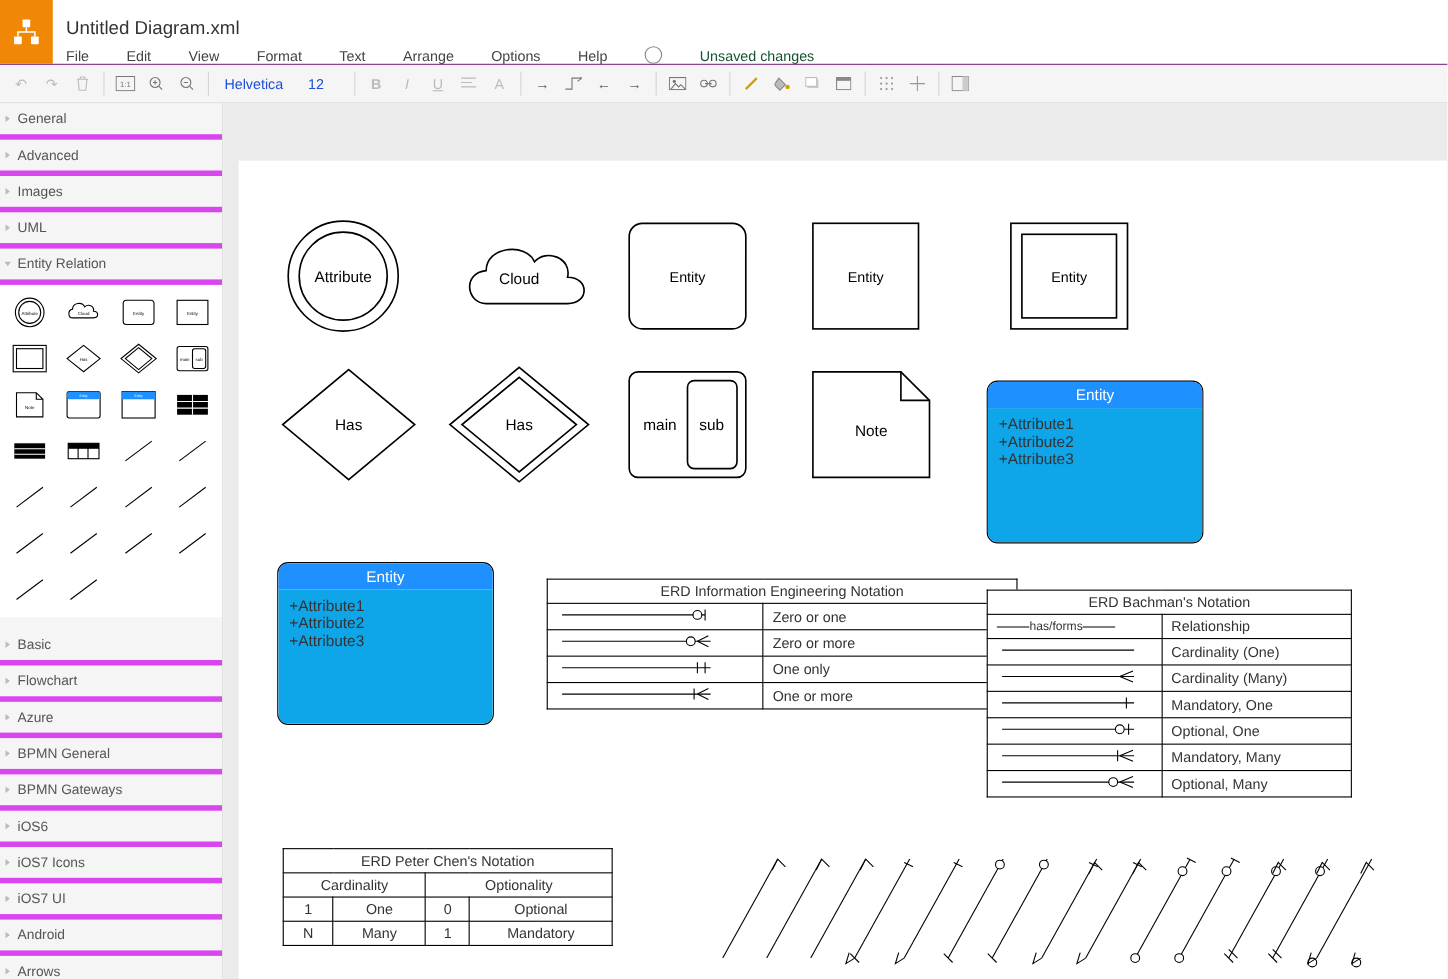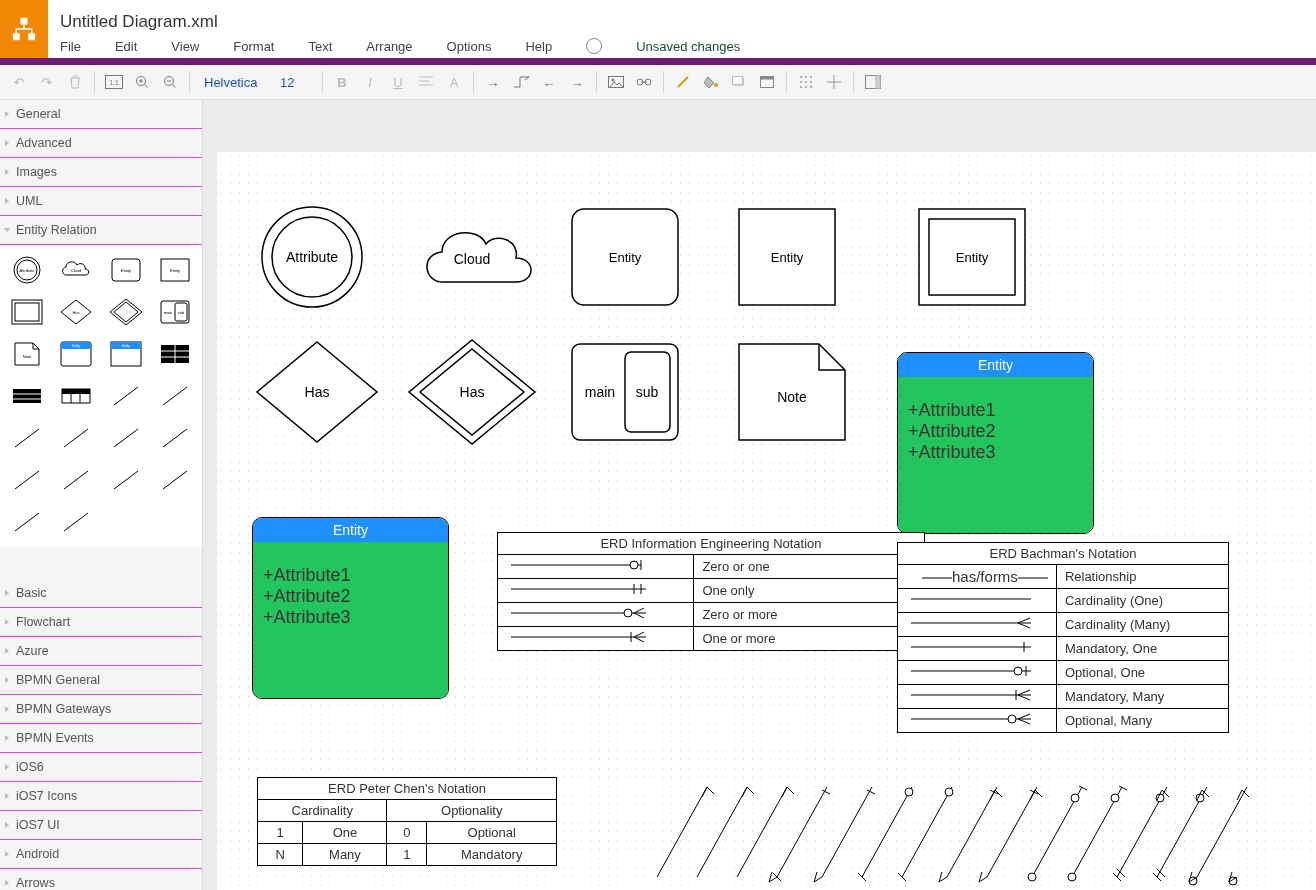--- a/index.html
+++ b/index.html
@@ -1,43 +1,43 @@
 <!DOCTYPE html>
 <html><head>
 <meta charset="utf-8">
 <style>
 html,body{margin:0;padding:0;font-family:Helvetica,Arial,sans-serif;font-size:13px;color:#333;background:#fff;height:100%;overflow:hidden}
-.top-bar{height:58px;display:flex;align-items:center;border-bottom:7px solid #701a75}
+.top-bar{height:58px;display:flex;align-items:flex-end;border-bottom:1px solid #701a75}
 .logo{width:48px;height:58px;background:#f08705;display:flex;align-items:center;justify-content:center}
 .logo svg{width:28px;height:28px}
 .top-texts{flex:1;display:flex;flex-direction:column;padding-left:12px}
 .doc-title{font-size:17px;color:#333;padding-top:8px}
 .menu-row{display:flex;gap:34px;align-items:center;padding-top:6px;font-size:13px;color:#444}
 .menu-item{cursor:pointer}
 .unsaved{color:#14532d}
 .globe{width:14px;height:14px;border:1px solid #888;border-radius:50%;position:relative;display:inline-block}
 .toolbar{height:34px;background:#f5f5f5;border-bottom:1px solid #dcdcdc;display:flex;align-items:center;padding:0 6px;gap:2px}
 .tb-btn{width:26px;height:24px;display:flex;align-items:center;justify-content:center;color:#666;cursor:pointer;font-size:13px}
 .tb-btn.disabled{color:#bbb}
 .tb-sep{width:1px;height:22px;background:#d5d5d5;margin:0 4px}
 .tb-text{color:#1d4ed8;padding:0 8px;min-width:58px}
 .main{display:flex;height:calc(100% - 92px)}
 .sidebar{width:202px;background:#f5f5f5;border-right:1px solid #dcdcdc;display:flex;flex-direction:column;overflow:hidden}
-.palette-section{padding:7px 10px 7px 16px;font-size:12.5px;color:#555;cursor:pointer;position:relative;border-bottom:1px solid #d946ef}
+.palette-section{padding:7px 10px 7px 16px;font-size:12.5px;color:#555;cursor:pointer;position:relative;border-bottom:5px solid #d946ef}
 .palette-section::before{content:"";position:absolute;left:5px;top:11px;border-left:4px solid #bbb;border-top:3px solid transparent;border-bottom:3px solid transparent}
 .palette-section.open::before{border-left:3px solid transparent;border-right:3px solid transparent;border-top:4px solid #bbb;top:12px;left:4px}
 .shape-grid{background:#fff;padding:6px 4px;display:grid;grid-template-columns:repeat(4,1fr);gap:4px}
 .shape-cell{height:38px;display:flex;align-items:center;justify-content:center;cursor:pointer}
 .shape-cell svg{max-width:36px;max-height:34px}
 .flex-spacer{flex:1}
 .canvas-wrap{flex:1;background:#ebebeb;position:relative;overflow:hidden}
 .canvas{position:absolute;left:14px;top:52px;right:0;bottom:0;background:#fff;background-image:radial-gradient(#ccc 0.5px,transparent 0.5px);background-size:9px 9px}
 .shp{position:absolute}
 .entity-title{background:#1e90ff;color:#fff;text-align:center;padding:4px 0;font-size:14px}
-.entity-body{background:#22c55e;padding:23px 10px;font-size:18px}
+.entity-body{background:#0ea5e9;padding:6px 10px;font-size:14px}
 .tbl{border:1px solid #000;background:#fff;font-size:13px}
 .tbl th,.tbl td{border:1px solid #000;padding:3px 8px}
 .tbl th{font-weight:400;background:#fff;text-align:center}
 .sidebar-bottom{max-height:320px;overflow:hidden}
 </style>
 </head>
 <body>
 
 <div class="top-bar">
   <div class="logo">
@@ -351,21 +351,20 @@
           </svg>
         </div>
     </div>
     <div class="flex-spacer"></div>
     <div class="sidebar-bottom">
       <div class="palette-section">Basic</div>
       <div class="palette-section">Flowchart</div>
       <div class="palette-section">Azure</div>
       <div class="palette-section">BPMN General</div>
       <div class="palette-section">BPMN Gateways</div>
-      <div class="palette-section">BPMN Events</div>
       <div class="palette-section">iOS6</div>
       <div class="palette-section">iOS7 Icons</div>
       <div class="palette-section">iOS7 UI</div>
       <div class="palette-section">Android</div>
       <div class="palette-section">Arrows</div>
     </div>
   </div>
 
   <div class="canvas-wrap">
     <div class="canvas">
@@ -448,51 +447,51 @@
               <td style="width:46%"><svg width="150" height="14">
                   <line x1="5" y1="7" x2="135" y2="7" stroke="#000"></line>
                   <circle cx="128" cy="7" r="4" stroke="#000" fill="#fff"></circle>
                   <line x1="135" y1="2" x2="135" y2="12" stroke="#000"></line>
                 </svg></td>
               <td>Zero or one</td>
             </tr>
         <tr>
               <td><svg width="150" height="14">
                   <line x1="5" y1="7" x2="140" y2="7" stroke="#000"></line>
+                  <circle cx="122" cy="7" r="4" stroke="#000" fill="#fff"></circle>
+                  <path d="M128 7l10-5M128 7l10 5" stroke="#000"></path>
+                </svg></td>
+              <td>Zero or more</td>
+            </tr>
+        <tr>
+              <td><svg width="150" height="14">
+                  <line x1="5" y1="7" x2="140" y2="7" stroke="#000"></line>
                   <line x1="128" y1="2" x2="128" y2="12" stroke="#000"></line>
                   <line x1="135" y1="2" x2="135" y2="12" stroke="#000"></line>
                 </svg></td>
               <td>One only</td>
-            </tr>
-        <tr>
-              <td><svg width="150" height="14">
-                  <line x1="5" y1="7" x2="140" y2="7" stroke="#000"></line>
-                  <circle cx="122" cy="7" r="4" stroke="#000" fill="#fff"></circle>
-                  <path d="M128 7l10-5M128 7l10 5" stroke="#000"></path>
-                </svg></td>
-              <td>Zero or more</td>
             </tr>
         <tr>
               <td><svg width="150" height="14">
                   <line x1="5" y1="7" x2="140" y2="7" stroke="#000"></line>
                   <line x1="125" y1="2" x2="125" y2="12" stroke="#000"></line>
                   <path d="M128 7l10-5M128 7l10 5" stroke="#000"></path>
                 </svg></td>
               <td>One or more</td>
             </tr>
       </tbody>
         </table>
 
       <table class="shp tbl" style="left:680px;top:390px;width:332px;border-collapse:collapse">
         <tbody>
             <tr>
               <th colspan="2">ERD Bachman's Notation</th>
             </tr>
         <tr>
-              <td style="width:48%;text-align:right;font-size:15px"><svg width="30" height="8" style="vertical-align:middle">
+              <td style="width:48%;text-align:left;font-size:11px"><svg width="30" height="8" style="vertical-align:middle">
                   <line x1="0" y1="4" x2="30" y2="4" stroke="#000"></line>
                 </svg><span>has/forms</span><svg width="30" height="8" style="vertical-align:middle">
                   <line x1="0" y1="4" x2="30" y2="4" stroke="#000"></line>
                 </svg></td>
               <td>Relationship</td>
             </tr>
         <tr>
               <td><svg width="130" height="14">
                   <line x1="5" y1="7" x2="125" y2="7" stroke="#000"></line>
                 </svg></td>

